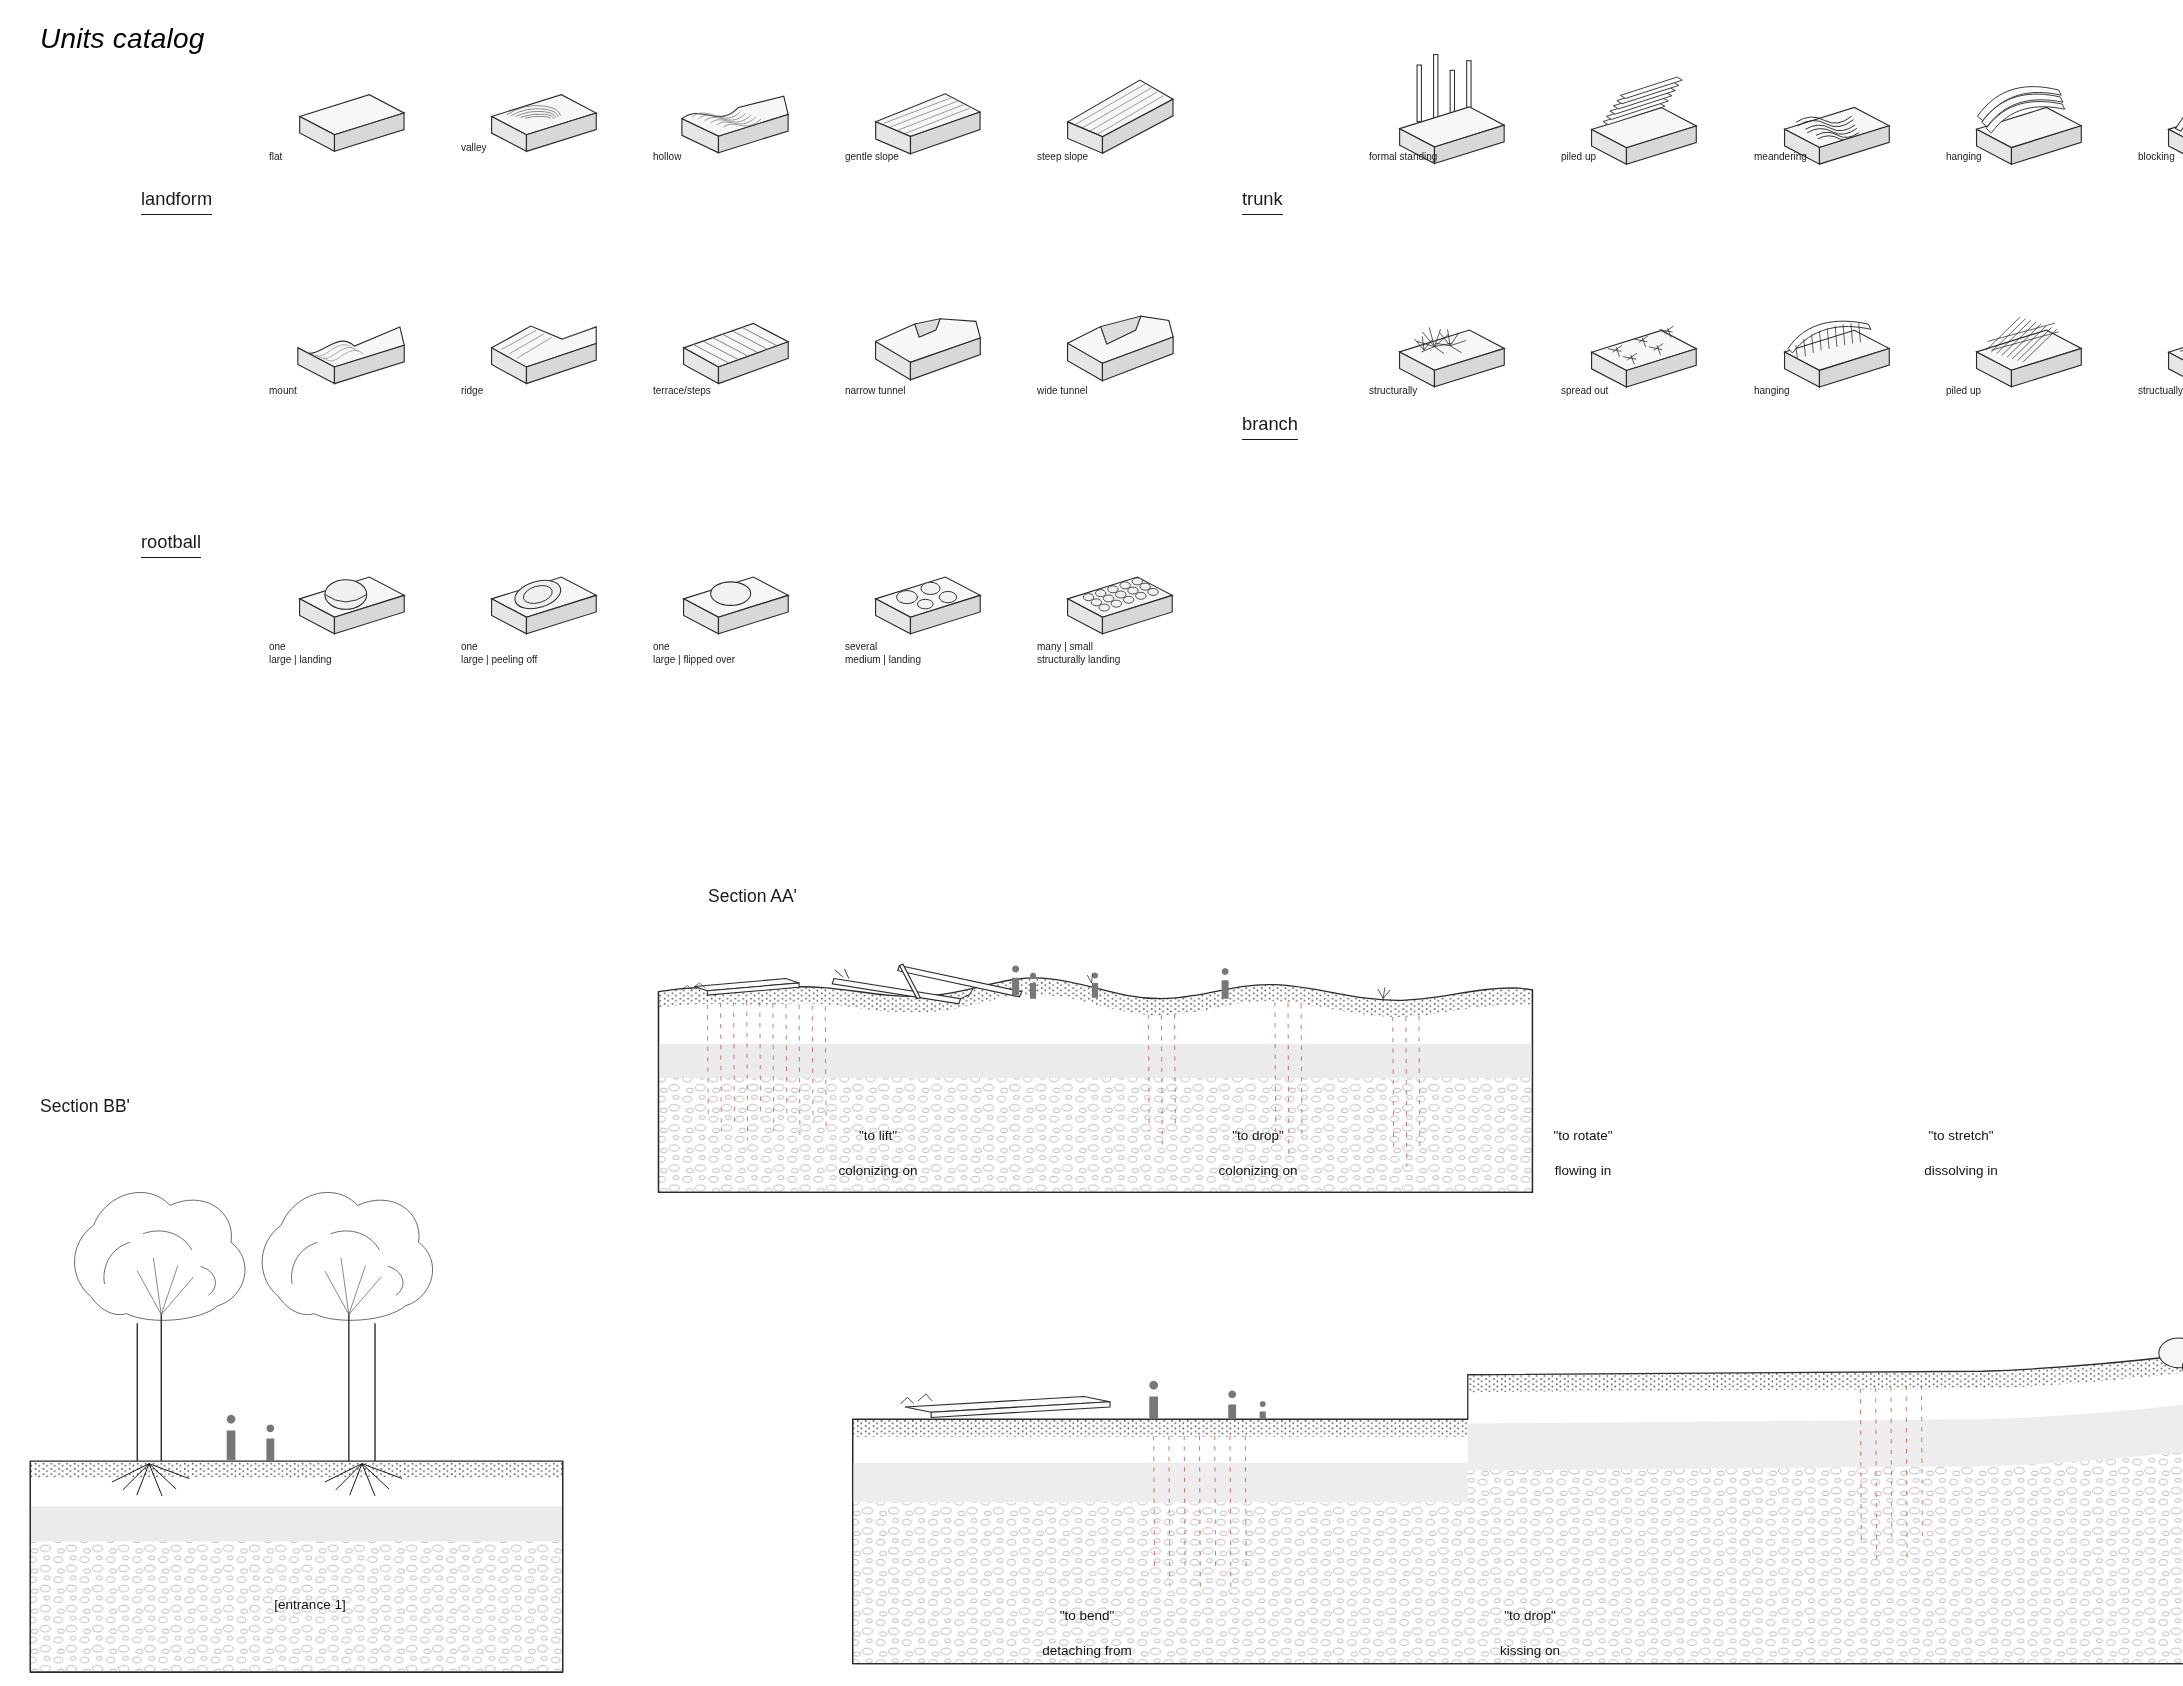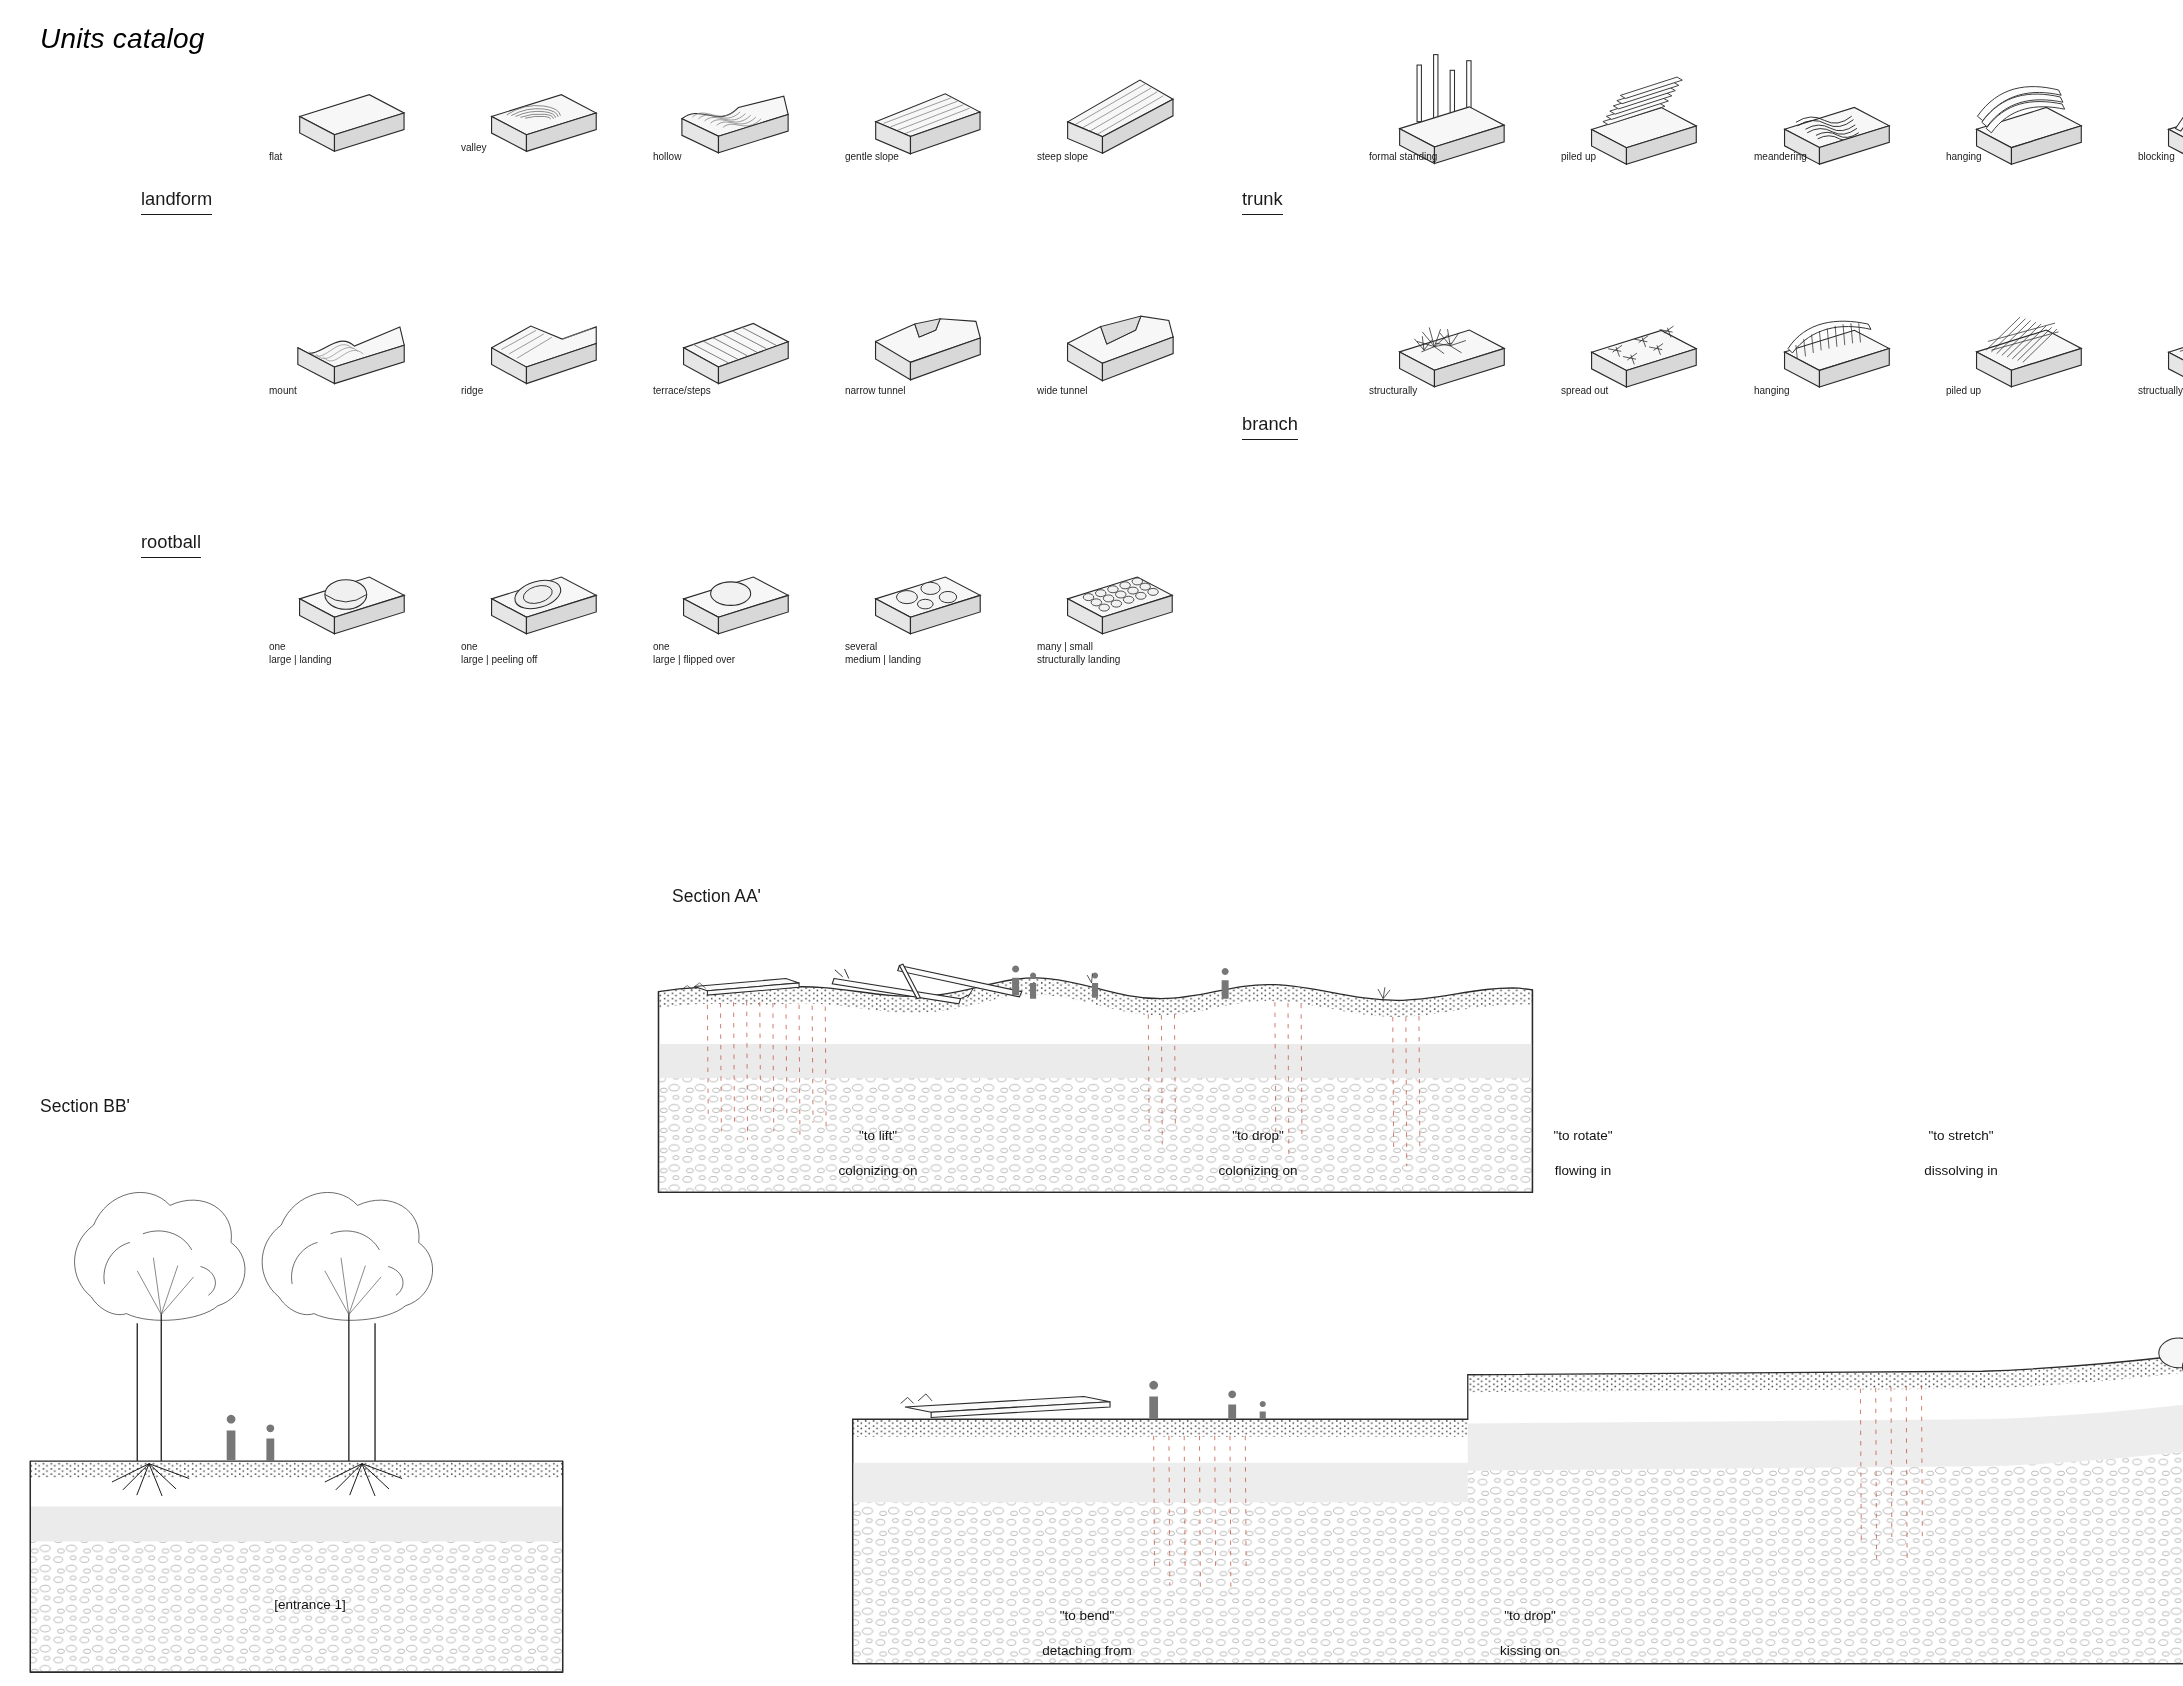--- a/index.html
+++ b/index.html
@@ -521,21 +521,21 @@
       <g stroke="#2b2b2b" stroke-width="1.8" fill="none">
         <path d="M96,104 l126,-40 M104,112 l126,-40 M112,120 l126,-40"></path>
         <path d="M110,100 l10,24 M130,94 l10,24 M150,88 l10,24 M170,82 l10,24 M190,76 l10,24 M210,70 l10,24"></path>
       </g>
       <polygon points="70,106 150,148 150,186 70,144" fill="#e6e6e6" stroke="#2b2b2b" stroke-width="2.6"></polygon>
       <polygon points="150,148 310,98 310,136 150,186" fill="#d8d8d8" stroke="#2b2b2b" stroke-width="2.6"></polygon>
     </svg>
   </div>
   <div class="cap" style="left:2138px; top:385px; width:157px;">structually arranged</div>
 
-  <div class="sec-ttl" style="left:672px; top:886px;">Section AAʹ</div>
+  <div class="sec-ttl" style="left:708px; top:886px;">Section AAʹ</div>
 
   <div class="section" style="left:655px; top:913px;">
     <svg width="1493" height="297" viewBox="0 0 3420 680">
       <defs>
         <pattern id="aaSoil" width="60" height="46" patternUnits="userSpaceOnUse">
           <ellipse cx="14" cy="12" rx="10" ry="6.5" fill="none" stroke="#8c8c8c" stroke-width="1.5"></ellipse>
           <ellipse cx="44" cy="32" rx="12" ry="7.5" fill="none" stroke="#8c8c8c" stroke-width="1.5"></ellipse>
           <ellipse cx="48" cy="8" rx="7" ry="4.5" fill="none" stroke="#8c8c8c" stroke-width="1.5"></ellipse>
           <ellipse cx="20" cy="38" rx="8" ry="5" fill="none" stroke="#8c8c8c" stroke-width="1.5"></ellipse>
         </pattern>

